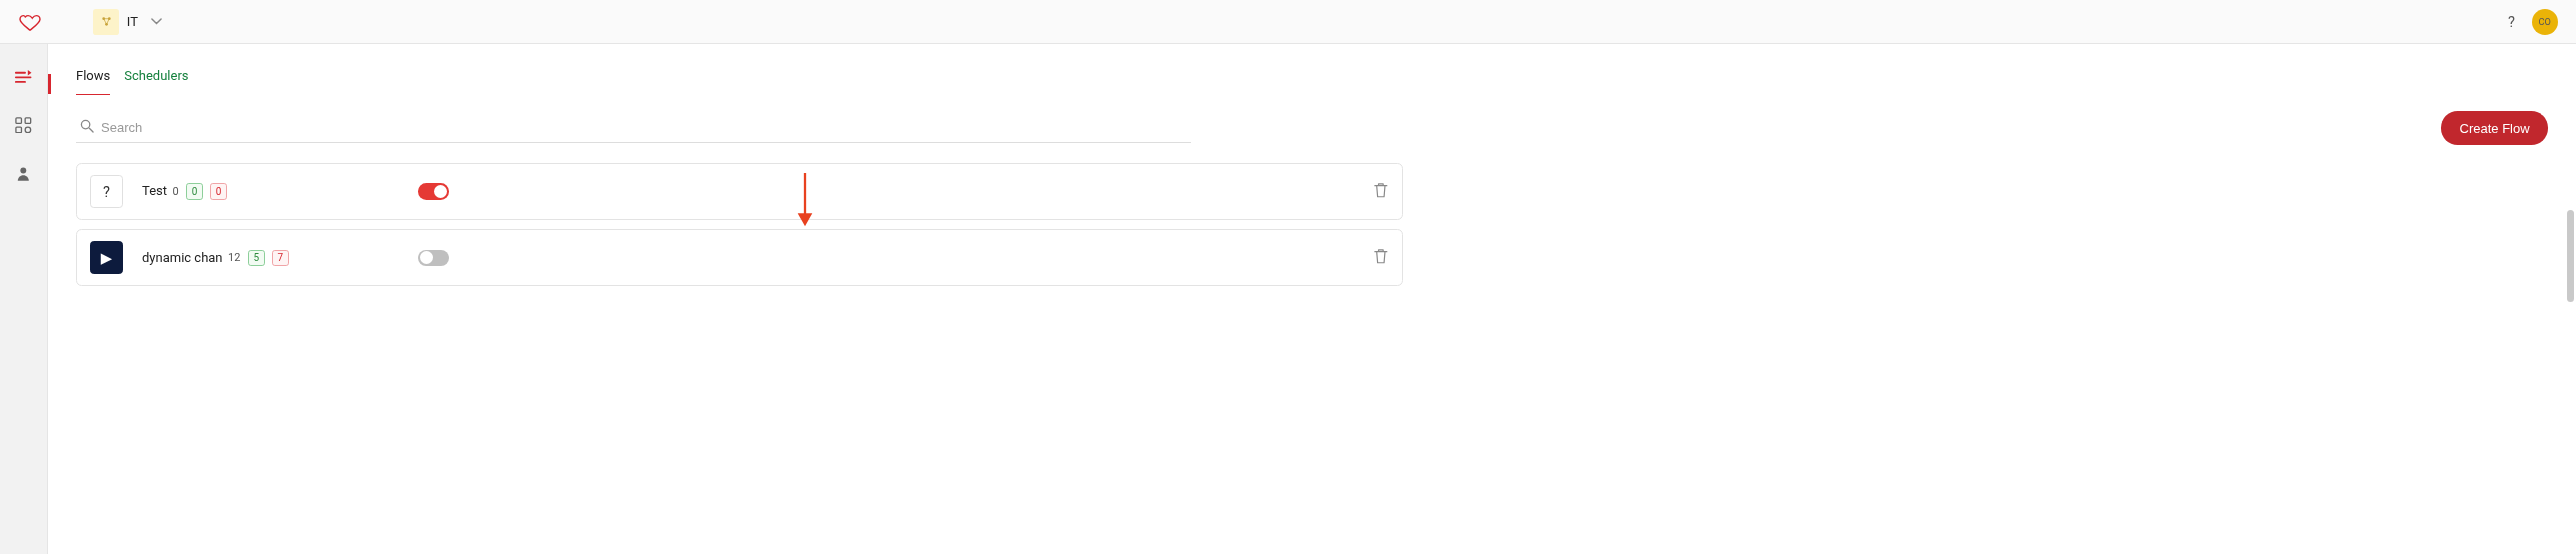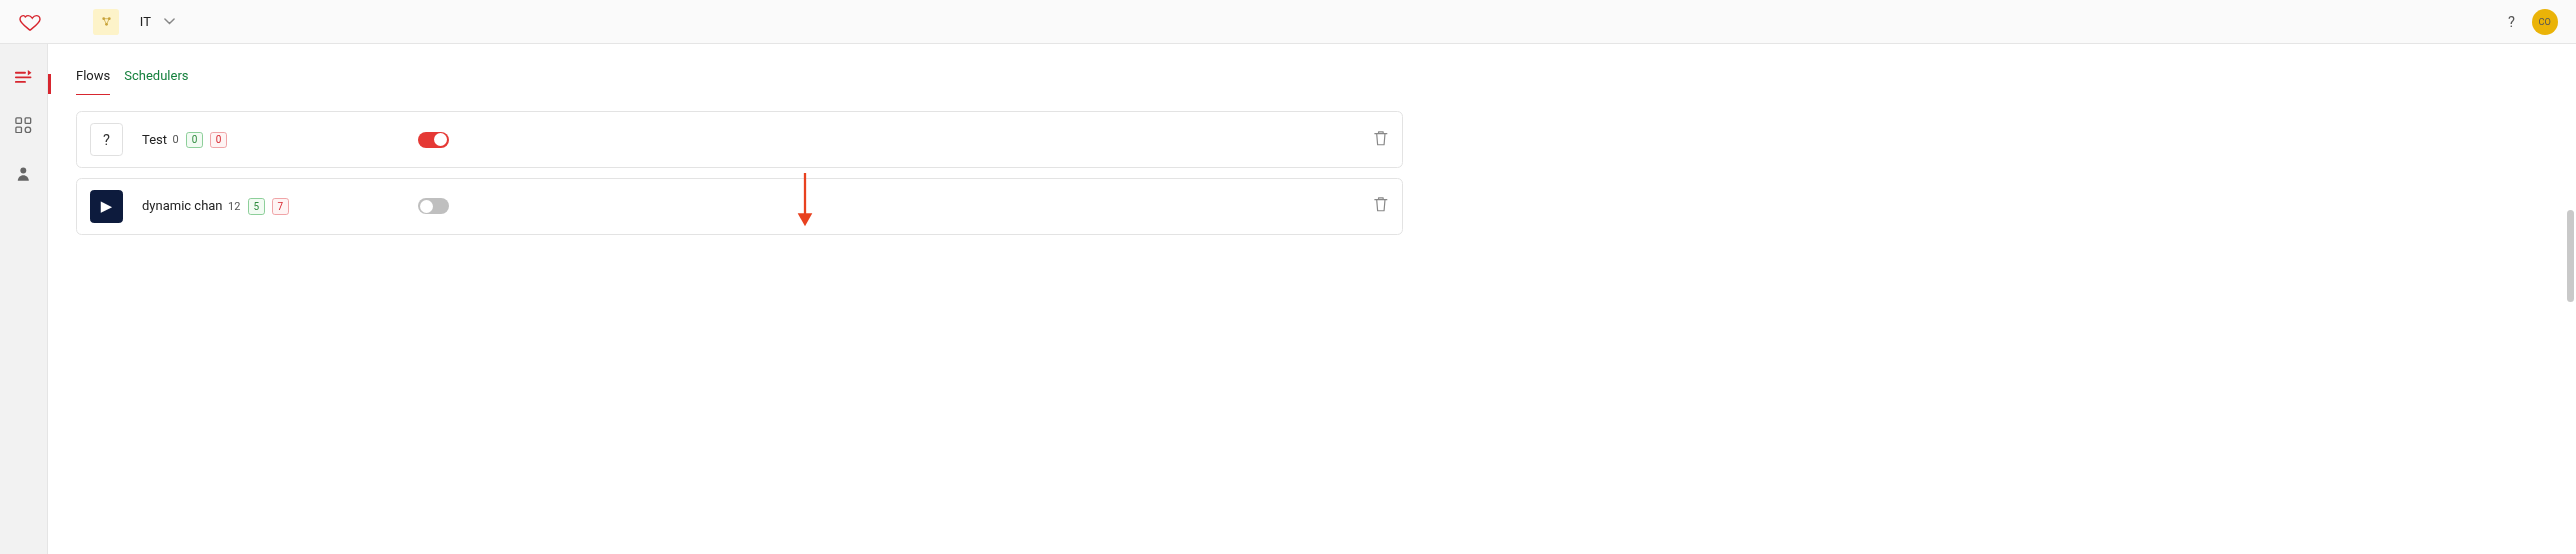--- a/index.html
+++ b/index.html
@@ -37,21 +37,21 @@
   .ws-icon {
     width: 26px;
     height: 26px;
     background: #fdf3c9;
     border-radius: 2.8px;
     display: flex;
     align-items: center;
     justify-content: center;
     font-size: 12px;
   }
-  .ws-label { font-size: 13px; color: #222; margin-left: 13px; }
+  .ws-label { font-size: 13px; color: #222; }
   .chevron { color: #777; font-size: 10px; margin-left: 5.5px; }
   .topbar-spacer { flex: 1; }
   .help-btn {
     font-size: 14.7px;
     color: #555;
     margin-right: 16.6px;
     cursor: pointer;
   }
   .avatar {
     width: 26px;
@@ -298,20 +298,33 @@
 </div>
 <div class="rail-active-bar"></div>
 
 <div class="main">
 
   <div class="tabs">
     <div class="tab active">Flows</div>
     <div class="tab">Schedulers</div>
   </div>
 
+  <div class="toolbar-row">
+    <div class="search-wrap">
+      <span>
+        <svg width="14" height="14" viewBox="0 0 15 15">
+            <circle cx="6" cy="6" r="4.5" fill="none" stroke="#888" stroke-width="1.4"></circle>
+            <line x1="10" y1="10" x2="14" y2="14" stroke="#888" stroke-width="1.4" stroke-linecap="round"></line>
+          </svg>
+      </span>
+      <input type="text" placeholder="Search" style="">
+    </div>
+    <div class="toolbar-spacer"></div>
+    <button class="create-btn">Create Flow</button>
+  </div>
 
   <div class="flow-list">
 
     <div class="flow-row">
       <div class="flow-icon">?</div>
       <div class="flow-info">
         <div class="flow-name">Test</div>
         <div class="flow-stats">
           <span class="stat-plain">0</span>
           <span class="stat-badge green">0</span>

